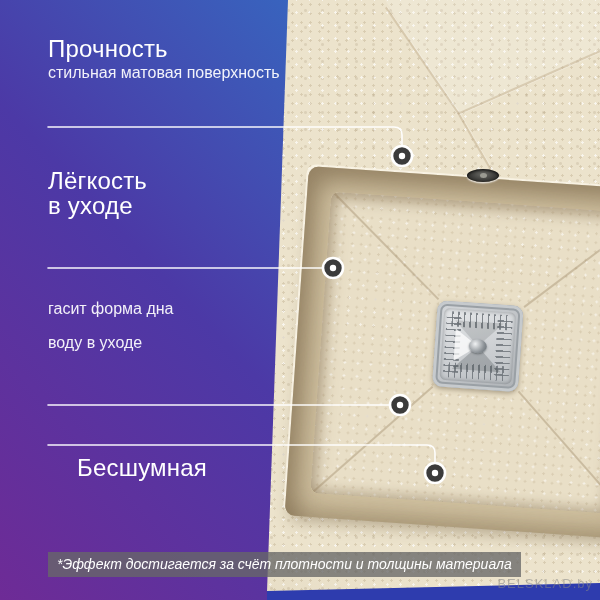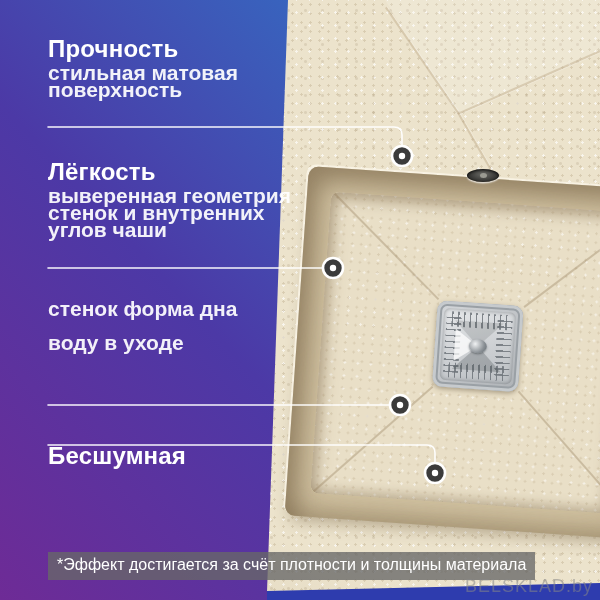--- a/index.html
+++ b/index.html
@@ -93,27 +93,27 @@
     border-radius:50%;background:#9a9a92;}
 
   .bottom-strip{position:absolute;inset:0;background:var(--gradient-deep-blue);
     clip-path:polygon(267px 591px,600px 583px,600px 600px,267px 600px);}
 
   
   .overlay{position:absolute;inset:0;pointer-events:none;}
 
   
   .feature{position:absolute;left:48px;width:250px;color:var(--text-white);}
-  .feature h2{margin:0;font-size:24px;line-height:25px;font-weight:700;letter-spacing:.2px;}
-  .feature .desc{margin-top:3px;font-size:21px;line-height:17px;font-weight:700;color:rgba(255,255,255,.93);}
-  .f1{top:36px;} .f2{top:159px;} .f3{top:297px;} .f4{top:443px;}
+  .feature h2{margin:0;font-size:24px;line-height:25px;font-weight:400;letter-spacing:.2px;}
+  .feature .desc{margin-top:3px;font-size:16px;line-height:17px;font-weight:400;color:rgba(255,255,255,.93);}
+  .f1{top:36px;} .f2{top:168px;} .f3{top:297px;} .f4{top:455px;margin-left:29px;}
 
   .footnote{position:absolute;left:48px;top:552px;background:rgba(104,104,104,.78);
-    color:var(--text-white);font-size:16px;line-height:1.3;padding:3px 9px 4px;white-space:nowrap;}
-  .watermark{position:absolute;right:7px;top:576px;font-size:18px;letter-spacing:1px;
+    color:var(--text-white);font-size:14px;line-height:1.3;padding:3px 9px 4px;white-space:nowrap;font-style:italic;}
+  .watermark{position:absolute;right:7px;top:576px;font-size:13px;letter-spacing:1px;
     color:rgba(135,135,135,.55);}
 </style>
 </head>
 <body>
 
 <div class="canvas">
 
   <div class="photo">
     <div class="facet-bright"></div>
     <div class="facet-line facet-l"></div>
@@ -177,31 +177,27 @@
       <span>Прочность</span><br>
     </h2>
     <div class="desc">
       <span>стильная матовая поверхность</span>
     </div>
   </div>
 
   <div class="feature f2">
     <h2>
       <span>Лёгкость</span><br>
+      <span>в уходе</span>
     </h2>
-    <div class="desc">
-      <span>выверенная геометрия</span><br>
-      <span>стенок и внутренних</span><br>
-      <span>углов чаши</span>
-    </div>
   </div>
 
   <div class="feature f3">
     <div class="desc">
-      <span>стенок форма дна</span><br>
+      <span>гасит форма дна</span><br>
       <br>
       <span>воду в уходе</span>
     </div>
   </div>
 
   <div class="feature f4">
     <h2>
       <span>Бесшумная</span>
     </h2>
   </div>

